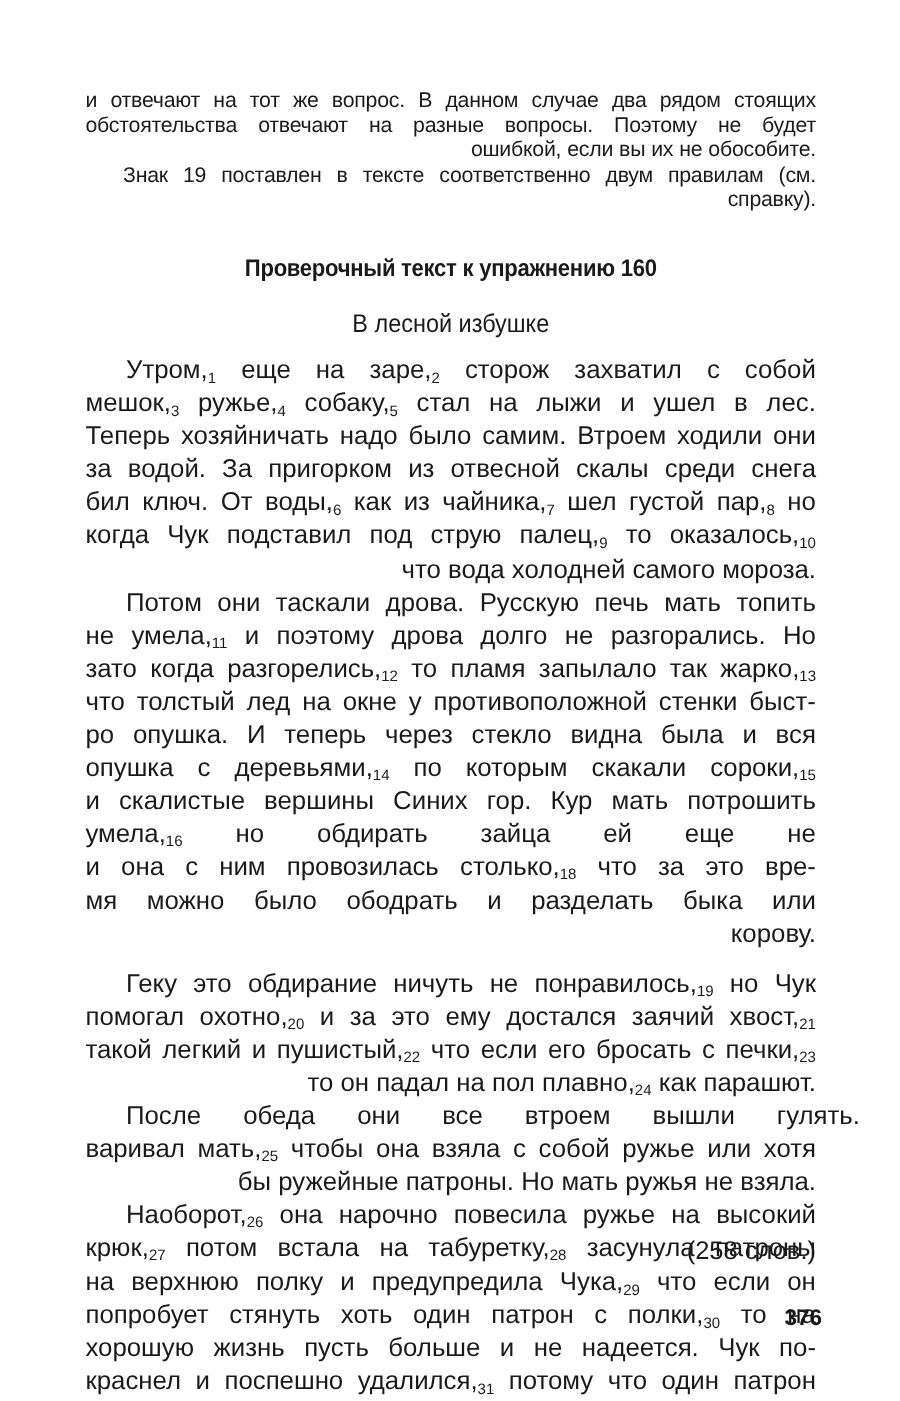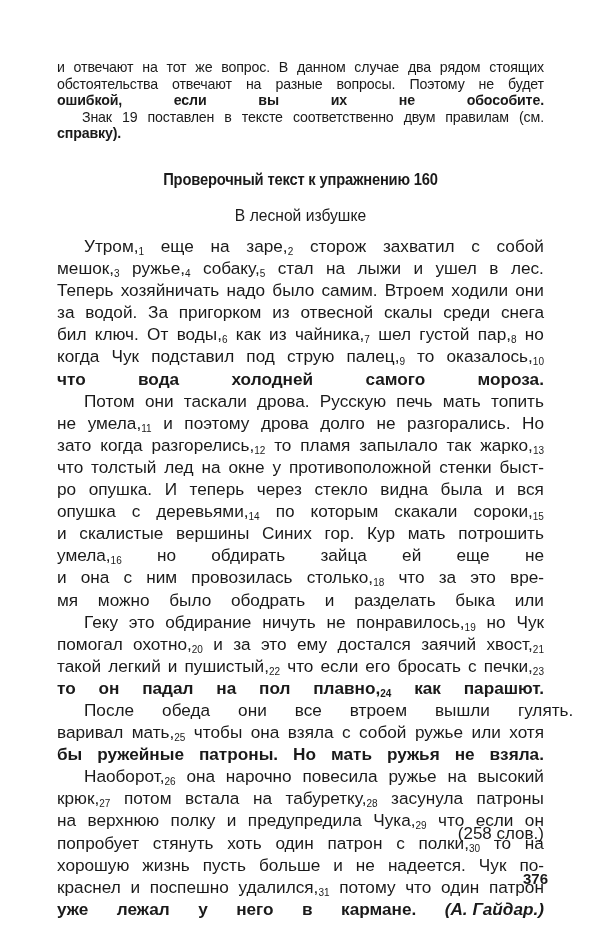--- a/index.html
+++ b/index.html
@@ -89,23 +89,22 @@
     font-weight: bold;
     font-size: 15px;
     padding-left: 4px;
   }
   .flex-line {
     display: flex;
     justify-content: space-between;
     white-space: nowrap;
   }
   .flex-line.left {
-    justify-content: space-between;
+    justify-content: flex-end;
     gap: 0.28em;
-    font-weight: bold;
   }
 </style>
 </head>
 <body>
 
 <div class="page">
 
   <div class="note">
     <div class="flex-line">
         <span>и</span>
@@ -332,23 +331,26 @@
         <div class="flex-line">
           <span>мя</span>
           <span>можно</span>
           <span>было</span>
           <span>ободрать</span>
           <span>и</span>
           <span>разделать</span>
           <span>быка</span>
           <span>или</span>
         </div>
+        <div class="flex-line left">
+          <span>корову.</span>
+        </div>
       </div>
       <div>
-        <div class="flex-line" style="padding-left: 27px;">
+        <div class="flex-line" style="padding-left: 27px; margin-top: 11px;">
           <span>Геку</span>
           <span>это</span>
           <span>обдирание</span>
           <span>ничуть</span>
           <span>не</span>
           <span>понравилось,<sub>19</sub></span>
           <span>но</span>
           <span>Чук</span>
         </div>
         <div class="flex-line">

